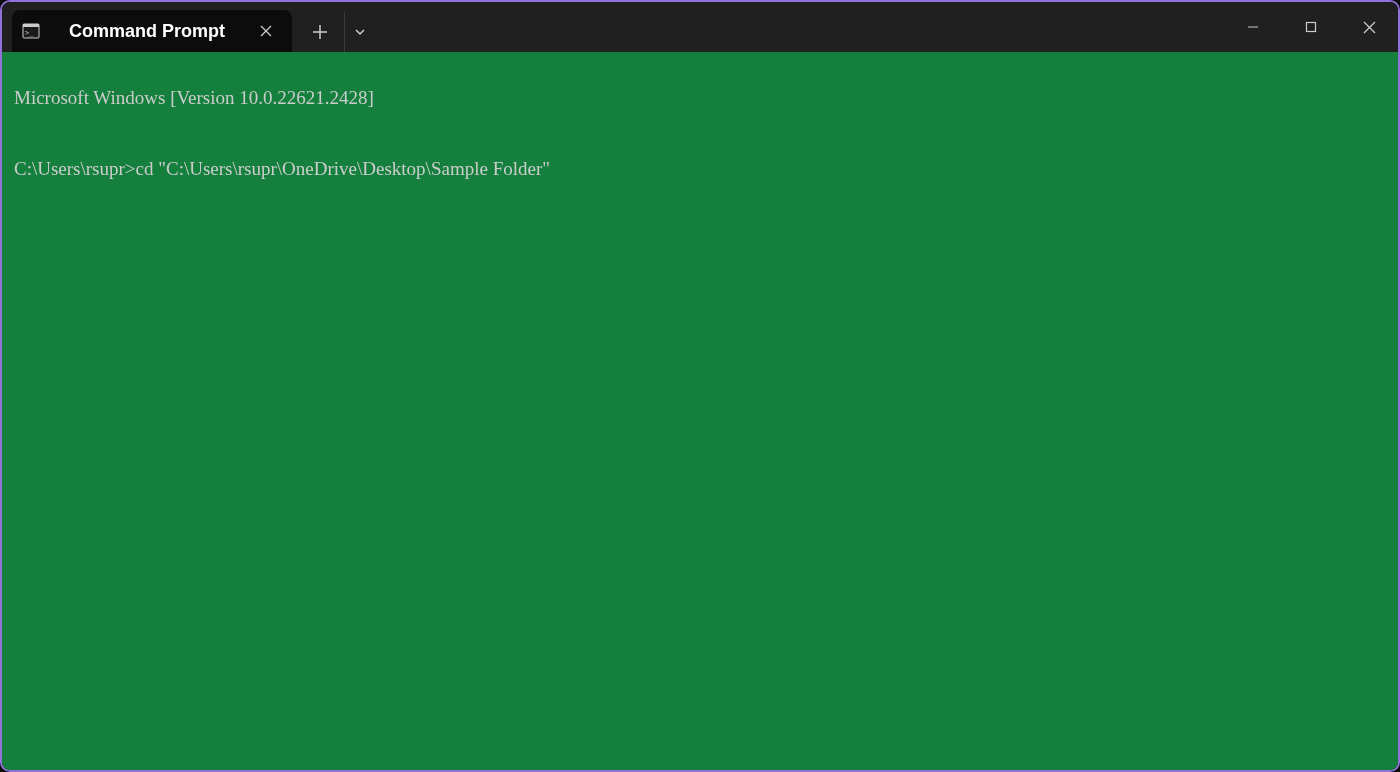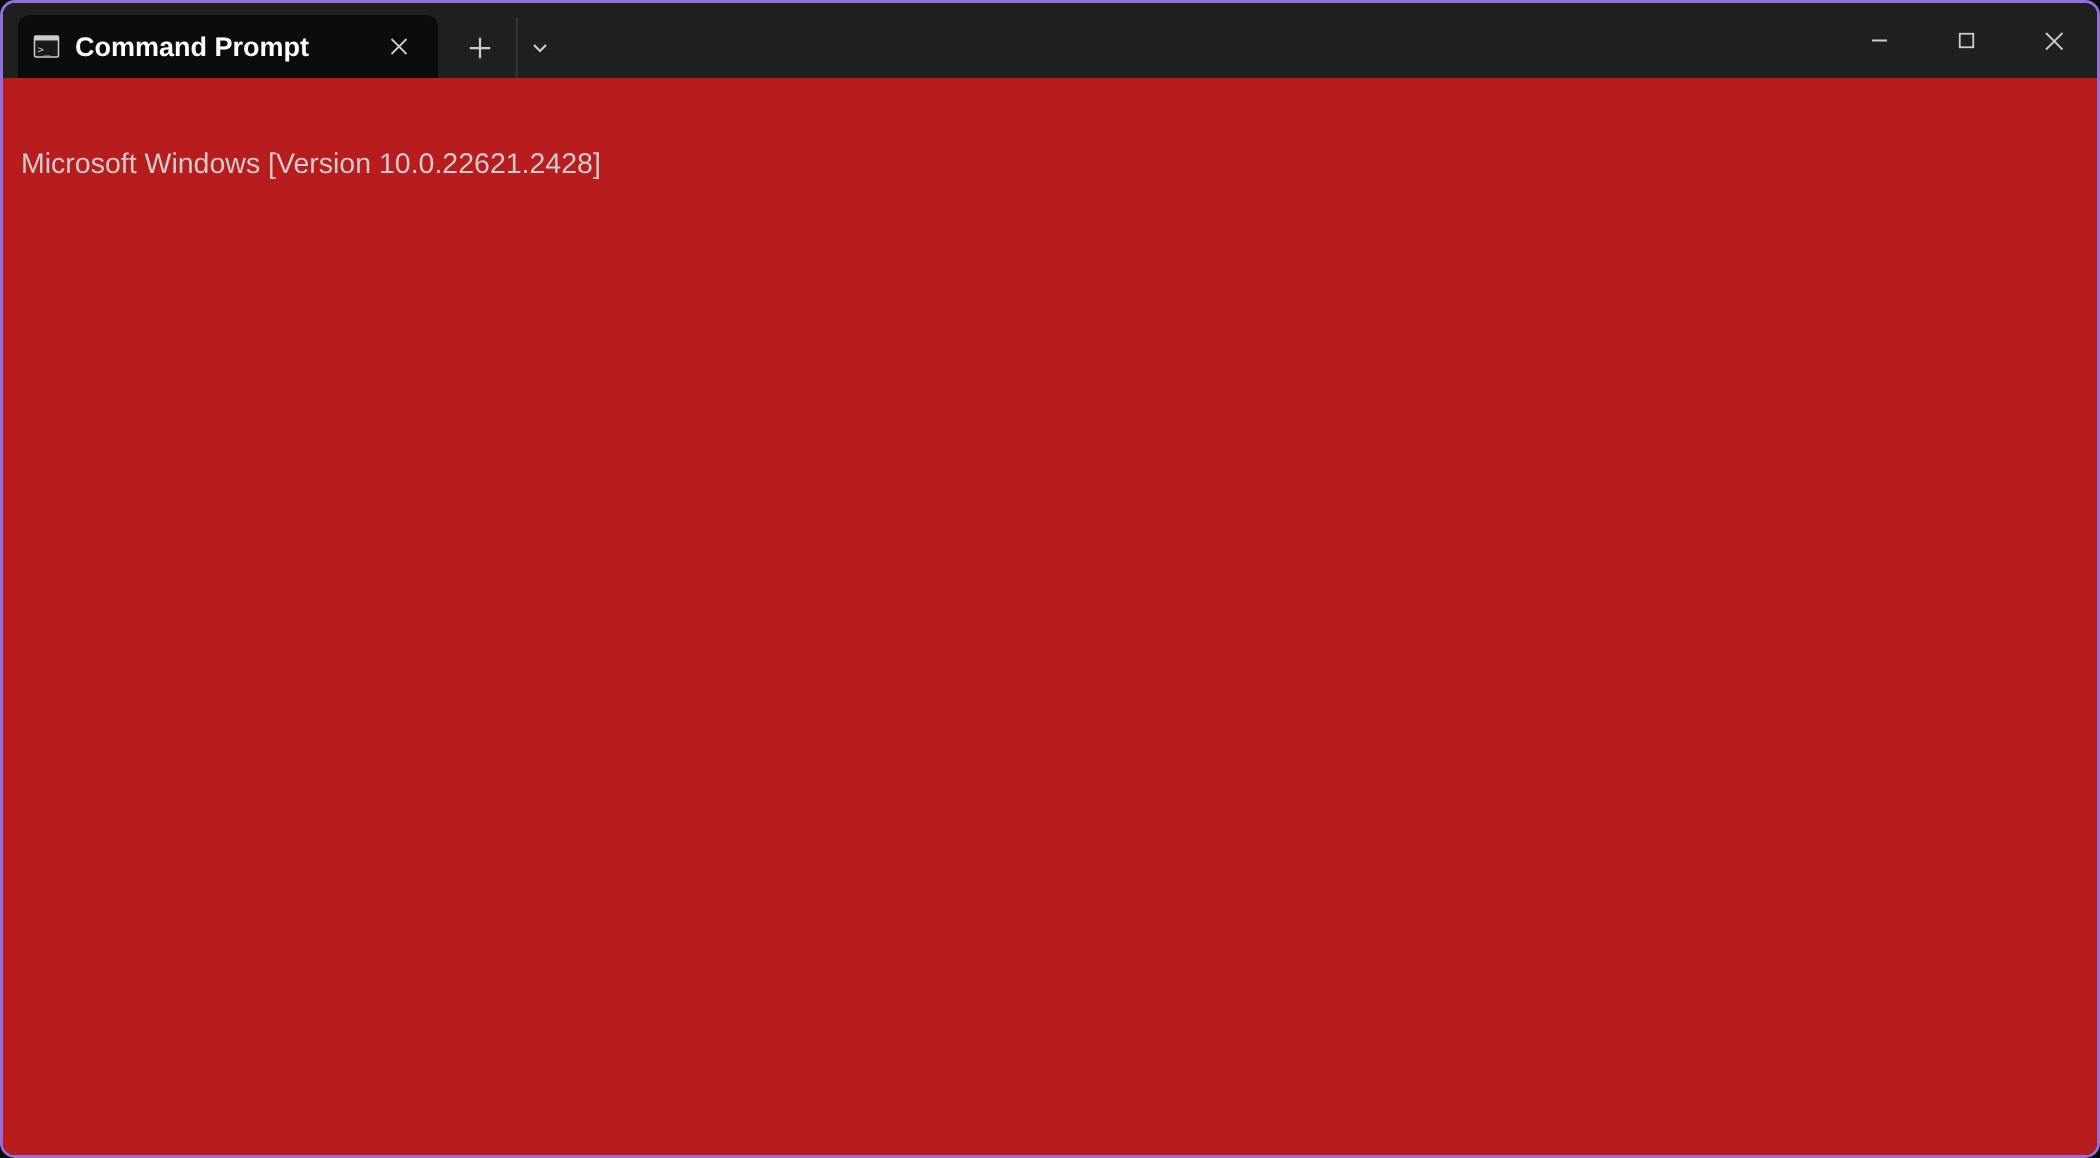--- a/index.html
+++ b/index.html
@@ -48,20 +48,21 @@
       display: flex;
       align-items: center;
       justify-content: center;
     }
     .tab-title {
       color: #ffffff;
       font-size: 18px;
       font-weight: 600;
       flex: 1;
       white-space: nowrap;
+      text-align: center;
     }
     .tab-close {
       width: 24px;
       height: 24px;
       display: flex;
       align-items: center;
       justify-content: center;
       color: #cccccc;
       cursor: pointer;
       border-radius: 4px;
@@ -98,23 +99,23 @@
       width: 58px;
       height: 100%;
       display: flex;
       align-items: center;
       justify-content: center;
       color: #cccccc;
       cursor: pointer;
     }
     .terminal-content {
       flex: 1;
-      background: #b91c1c;
-      padding: 22px 12px;
-      font-family: Liberation Sans, sans-serif;
+      background: #15803d;
+      padding: 10px 12px;
+      font-family: Liberation Serif, serif;
       font-size: 19px;
       color: #cccccc;
       line-height: 1.25;
       white-space: pre;
       overflow: hidden;
     }
     .terminal-line {
       white-space: pre;
     }
   </style>
@@ -167,13 +168,14 @@
         <line x1="1" y1="1" x2="12" y2="12" stroke="#cccccc" stroke-width="1.2"></line>
         <line x1="12" y1="1" x2="1" y2="12" stroke="#cccccc" stroke-width="1.2"></line>
       </svg>
     </div>
   </div>
 </div>
 
 <div class="terminal-content">
 <div class="terminal-line">Microsoft Windows [Version 10.0.22621.2428]</div>
 <div class="terminal-line"></div>
+<div class="terminal-line">C:\Users\rsupr&gt;cd "C:\Users\rsupr\OneDrive\Desktop\Sample Folder"</div>
 </div>
 
 </body></html>

